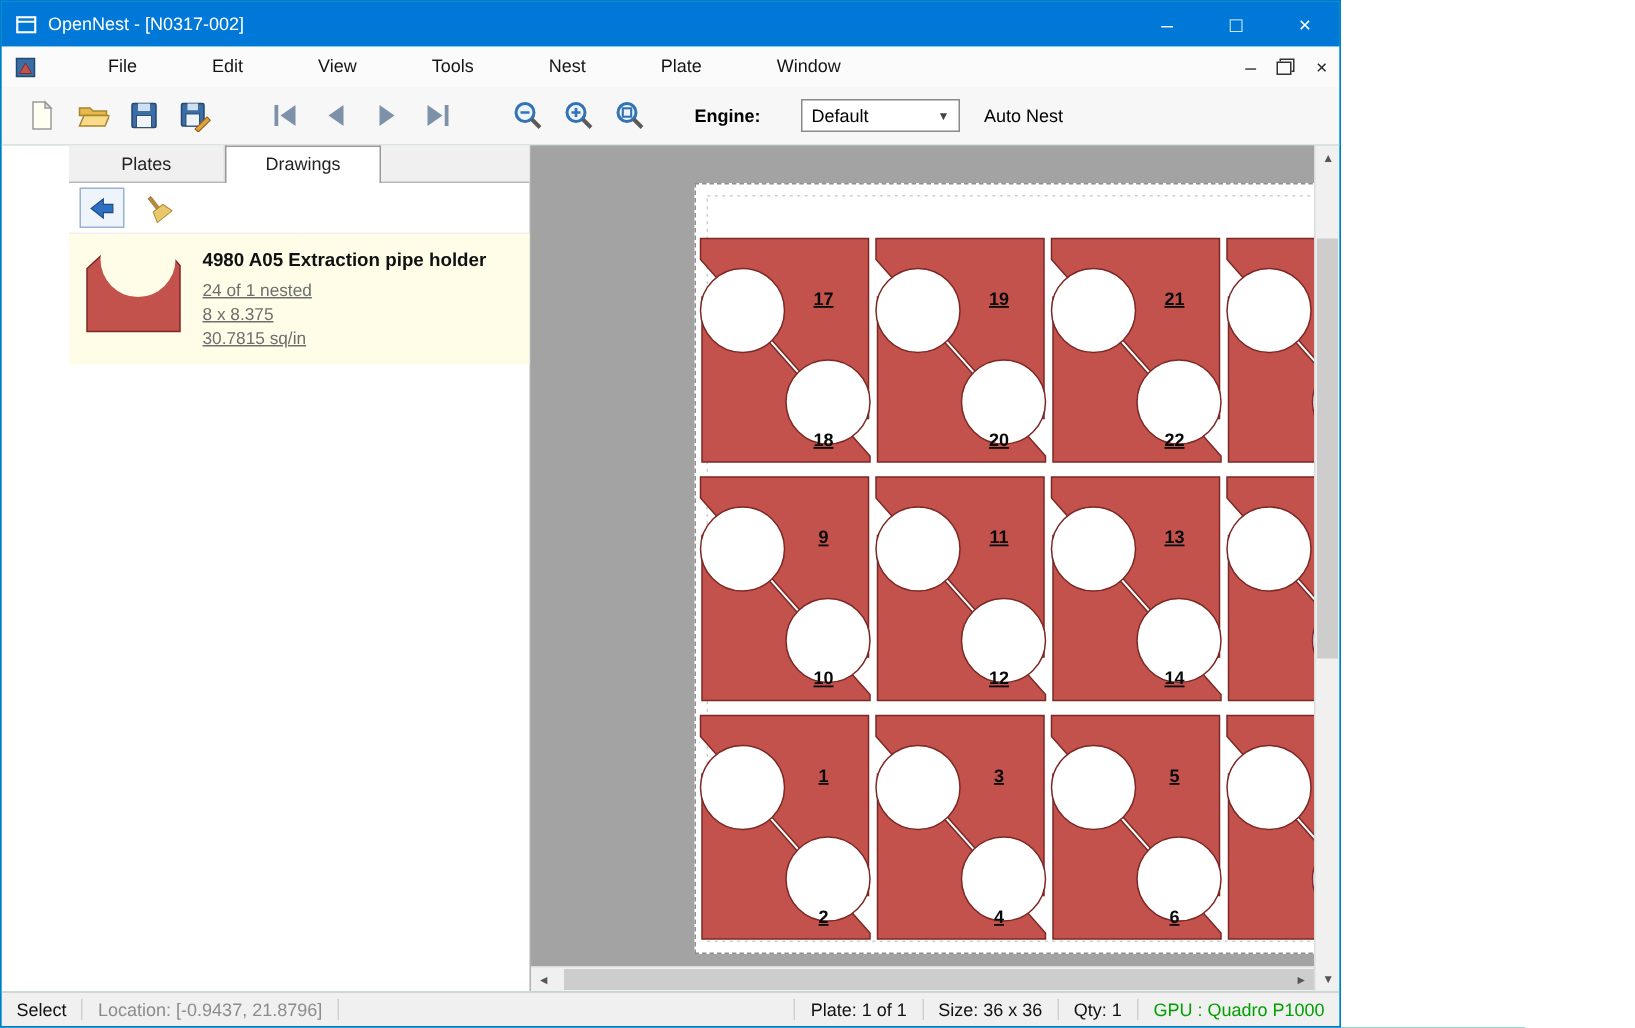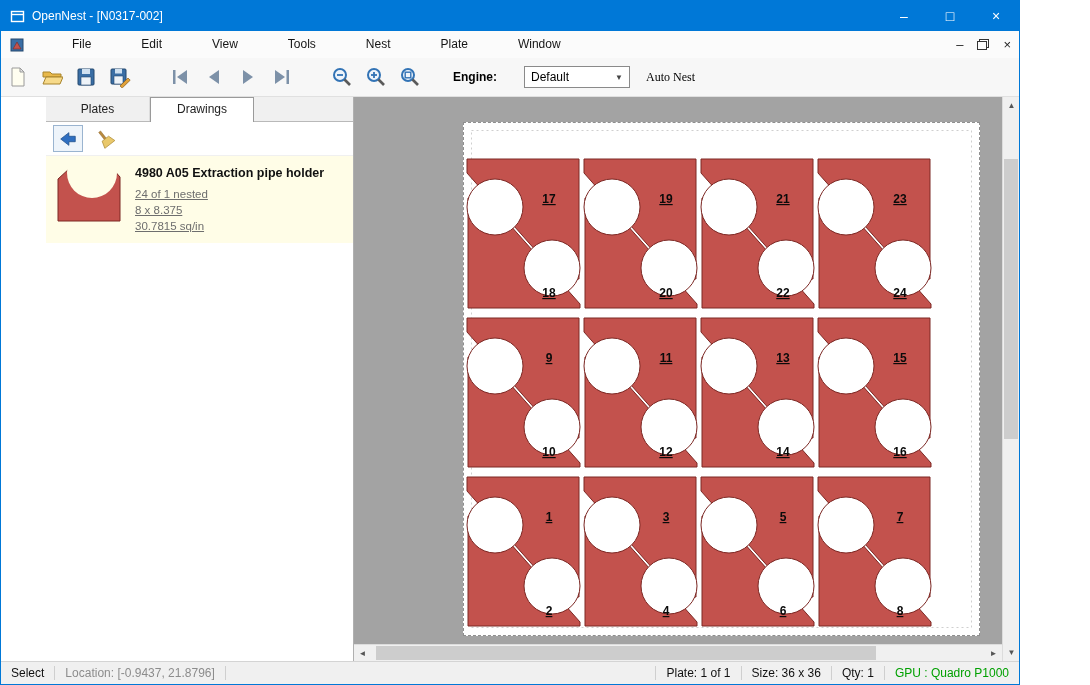--- a/index.html
+++ b/index.html
@@ -1,43 +1,43 @@
 <!DOCTYPE html>
 <html style="--accent: #0078d7; --canvas-bg: #a3a3a3; --item-bg: #fffde7; --part-fill: #c3524d; --part-stroke: #7c2824; --gpu-color: #00a000;"><head>
 <meta charset="utf-8">
 <style>
   * { box-sizing: border-box; margin: 0; padding: 0; }
   html,body { width:1090px; height:685px; }
   body { font-family:"Liberation Sans", sans-serif; background:#fff; }
-  .window { position:relative; width:1020px; height:685px; border:1px solid var(--accent,#0078d7); background:#14b8a6; overflow:hidden; }
+  .window { position:relative; width:894px; height:685px; border:1px solid var(--accent,#0078d7); background:#14b8a6; overflow:hidden; }
 
   
   .titlebar { height:30px; background:var(--accent,#0078d7); display:flex; align-items:center; color:#fff; }
   .tb-icon { margin:0 7px 0 9px; display:flex; }
   .tb-title { font-size:12px; flex:1; }
   .tb-controls { display:flex; height:100%; }
   .tb-btn { width:46px; height:100%; display:flex; align-items:center; justify-content:center; font-size:14px; cursor:default; }
 
   
   .menubar { height:27px; background:#fbfbfb; display:flex; align-items:center;gap:32px; }
   .app-icon { margin-left:8px; margin-right:6px; display:flex; }
   .menu-item { padding:0 9px; font-size:12px; color:#151515; line-height:27px; }
   .mdi-controls { margin-left:auto; display:flex; align-items:center; margin-right:8px; gap:14px; color:#222; font-size:13px; }
   .restore-glyph { position:relative; width:12px; height:11px; display:inline-block; }
   .restore-glyph::before { content:""; position:absolute; top:0; right:0; width:8px; height:7px; border:1px solid #333; }
   .restore-glyph::after  { content:""; position:absolute; bottom:0; left:0; width:8px; height:7px; border:1px solid #333; background:#fbfbfb; }
 
   
-  .toolbar { height:39px; background:#f7f7f7; border-bottom:1px solid #e0e0e0; display:flex; align-items:center; }
+  .toolbar { height:39px; background:#f7f7f7; border-bottom:1px solid #e0e0e0; display:flex; align-items:center; padding-left:10px; }
   .tgroup { display:flex; align-items:center; margin-right:26px; }
   .tbtn { width:34px; height:30px; display:flex; align-items:center; justify-content:center; }
   .engine-label { font-weight:bold; font-size:12px; margin-right:7px; }
   .engine-select { width:106px; height:22px; border:1px solid #8a8a8a; background:#fff; font-size:12px; display:flex; align-items:center; justify-content:space-between; padding:0 6px;margin-left:20px; }
   .caret { font-size:8px; color:#444; }
-  .autonest { font-size:12px; margin-left:16px;font-family:Liberation Serif, serif; }
+  .autonest { font-size:12px; margin-left:16px; }
 
   
   .content { position:absolute; top:96px; left:0; right:0; bottom:23px; display:flex; }
 
   .left-panel { width:353px; background:#fff; border-right:1px solid #b0b0b0; display:flex; flex-direction:column;padding-left:45px; }
   .tabstrip { height:25px; background:#f0f0f0; display:flex; border-bottom:1px solid #b9b9b9; }
   .tab { width:104px; text-align:center; line-height:24px; font-size:12px; color:#222; border-right:1px solid #dcdcdc; }
   .tab.active { background:#fff; border:1px solid #9a9a9a; border-bottom:none; margin-bottom:-1px; line-height:23px; }
   .subtoolbar { height:34px; display:flex; align-items:center; gap:7px; padding-left:7px; border-bottom:1px solid #f0f0f0; }
   .sbtn { width:30px; height:27px; display:flex; align-items:center; justify-content:center; }

